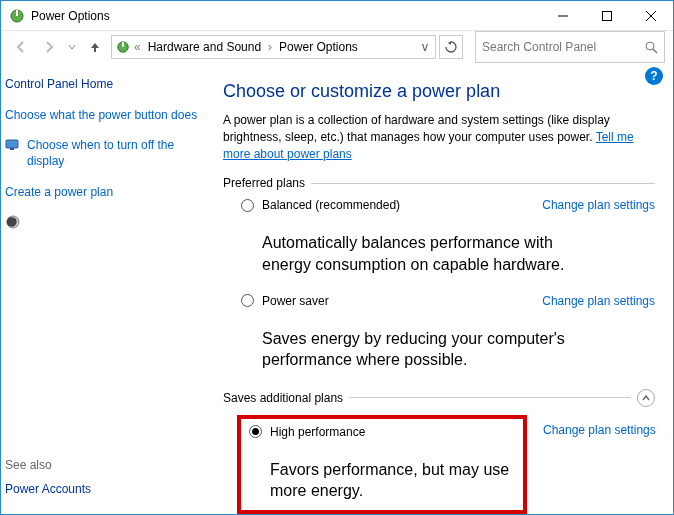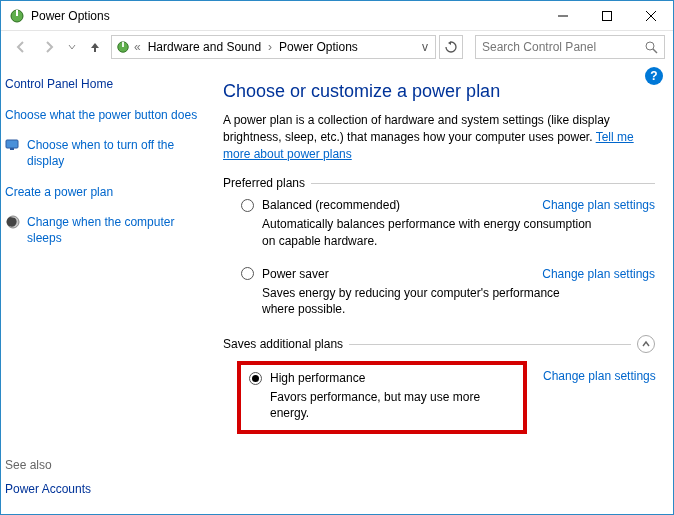--- a/index.html
+++ b/index.html
@@ -41,21 +41,21 @@
     height: 24px;
     display: flex;
     align-items: center;
     padding: 0 4px;
     gap: 2px;
   }
   .addrbar .crumb { padding: 0 3px; white-space: nowrap; }
   .addrbar .sep { color:#777; padding:0 2px; }
   .refreshbtn { width:24px; height:24px; border:1px solid #ccc; display:flex;align-items:center;justify-content:center; margin-left:-1px;}
   .searchbox {
-    width: 190px; height: 24px; border:1px solid #ccc; margin-left: 8px;
+    width: 190px; height: 32px; border:1px solid #ccc; margin-left: 8px;
     display:flex; align-items:center; padding: 0 6px;
     color:#777;
   }
   .searchbox span { flex:1; }
   .content {
     display: flex;
     height: calc(100% - 62px);
   }
   .sidebar {
     width: 212px;
@@ -119,21 +119,21 @@
     width:13px; height:13px; border:1px solid #555; border-radius:50%;
     margin-right:8px; position:relative; flex-shrink:0;
     background:#fff;
   }
   .radio.selected::after {
     content:""; position:absolute; top:2px; left:2px; width:7px;height:7px;
     background:#000; border-radius:50%;
   }
   .planname { font-weight:400; font-size:12px; }
   .planname.normal { font-weight:400; }
-  .plandesc { font-size:12px; margin-left:21px; margin-top:4px; line-height:1.35; max-width:330px;}
+  .plandesc { font-size:16px; margin-left:21px; margin-top:20px; line-height:1.35; max-width:330px;}
   .changeset {
     position:absolute; right:0; top:0;
     color:#0066cc; font-size:12px; cursor:pointer;
   }
   .collapsebtn {
     width:18px;height:18px;border:1px solid #aaa;border-radius:50%;
     display:flex;align-items:center;justify-content:center;
     cursor:pointer; font-size:10px; color:#555;
   }
   .hp-highlight {
@@ -253,21 +253,20 @@
     <div class="sidelink">
       <span>Create a power plan</span>
     </div>
     <div class="sidelink withicon">
       <span class="slicon">
         <svg width="16" height="16">
             <circle cx="8" cy="8" r="6" fill="#c7c7c7" stroke="#888"></circle>
             <path d="M10 4 A5 5 0 1 1 5 3" fill="#444"></path>
           </svg>
       </span>
-      <span>Change when the computer sleeps</span>
     </div>
 
     <div class="seealso-block">
       <div class="seealso">See also</div>
       <div class="ualink">Power Accounts</div>
     </div>
   </div>
 
   <div class="main">
     <div class="helpbtn">?</div>

